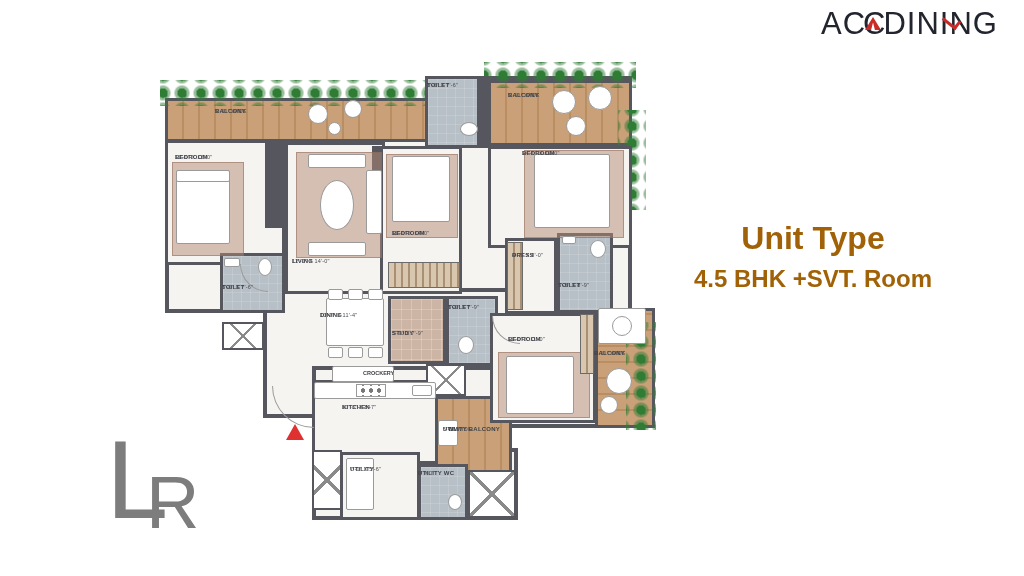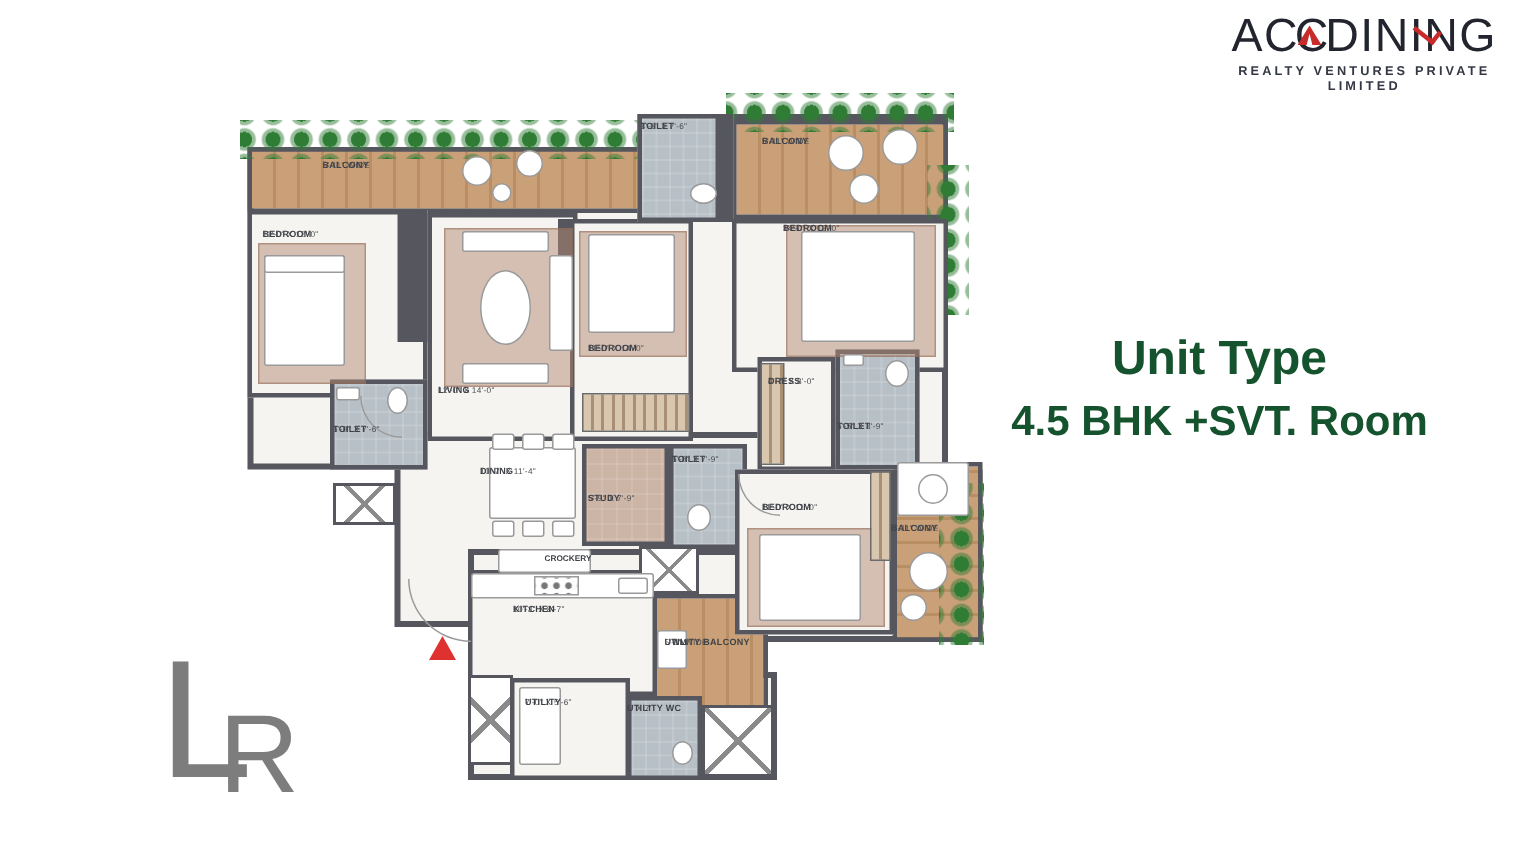--- a/index.html
+++ b/index.html
@@ -8,23 +8,23 @@
   
   .logo{position:absolute;top:8px;right:12px;width:205px;text-align:center;}
   .brand-name{font-size:31px;font-weight:500;letter-spacing:1px;color:#22242e;line-height:1.05;position:relative;display:inline-block;}
   .brand-cc{letter-spacing:-2px;}
   .brand-house{position:absolute;left:44px;top:9px;width:16px;height:13px;background:#c92a2a;
                clip-path:polygon(50% 0,100% 100%,62% 100%,50% 42%,38% 100%,0 100%);}
   .brand-check{position:absolute;right:38px;top:8px;width:14px;height:7px;border-right:3.5px solid #c92a2a;
                border-bottom:3.5px solid #c92a2a;transform:rotate(38deg);}
   .brand-tagline{font-size:8.5px;font-weight:bold;letter-spacing:2.1px;color:#343844;margin-top:1px;}
   
-  .unit-type{position:absolute;left:660px;top:220px;width:306px;text-align:center;color:#14532d;}
+  .unit-type{position:absolute;left:660px;top:220px;width:306px;text-align:center;color:#a16207;}
   .unit-type .l1{font-size:32px;font-weight:bold;}
-  .unit-type .l2{font-size:28px;font-weight:bold;margin-top:8px;white-space:nowrap;}
+  .unit-type .l2{font-size:24px;font-weight:bold;margin-top:8px;white-space:nowrap;}
   
   .wm-l{position:absolute;left:106px;top:432px;font-size:112px;line-height:0.85;color:#7d7d7d;font-weight:400;}
   .wm-r{position:absolute;left:146px;top:470px;font-size:74px;line-height:0.9;color:#7d7d7d;font-weight:400;}
   
   #plan{position:absolute;left:160px;top:58px;width:502px;height:480px;}
   #plan *{box-sizing:border-box;position:absolute;}
   .base{background:#f6f4f1;border:4px solid #56575e;}
   .room{background:#f6f4f1;border:3px solid #56575e;}
   .toilet{background:#b8c0c7;background-image:linear-gradient(#ffffff22 1px,transparent 1px),linear-gradient(90deg,#ffffff22 1px,transparent 1px);background-size:9px 9px;}
   .wood{background:repeating-linear-gradient(90deg,#c9a078 0 14px,#b98e63 14px 16px);border:3px solid #56575e;}
@@ -46,21 +46,20 @@
   .lbl{font-size:6px;font-weight:bold;color:#3e4147;text-align:center;line-height:1.3;text-transform:uppercase;letter-spacing:.2px;z-index:30;}
   .lbl .rn,.lbl .rd{display:block;}
   .lbl .rd{font-size:5.5px;font-weight:normal;color:#4a4d53;}
   .lbl-box{font-size:5.5px;font-weight:bold;color:#3e4147;text-align:center;z-index:30;}
 </style>
 </head>
 <body>
 
 <div class="logo">
   <div class="brand-name"><span>A</span><span class="brand-cc">CC</span><span>DINING</span><span class="brand-house"></span><span class="brand-check"></span></div>
-  <div class="brand-tagline">REALTY VENTURES PRIVATE LIMITED</div>
 </div>
 
 <div class="unit-type">
   <div class="l1">Unit Type</div>
   <div class="l2">4.5 BHK +SVT. Room</div>
 </div>
 
 <div class="wm-l">L</div>
 <div class="wm-r">R</div>
 

